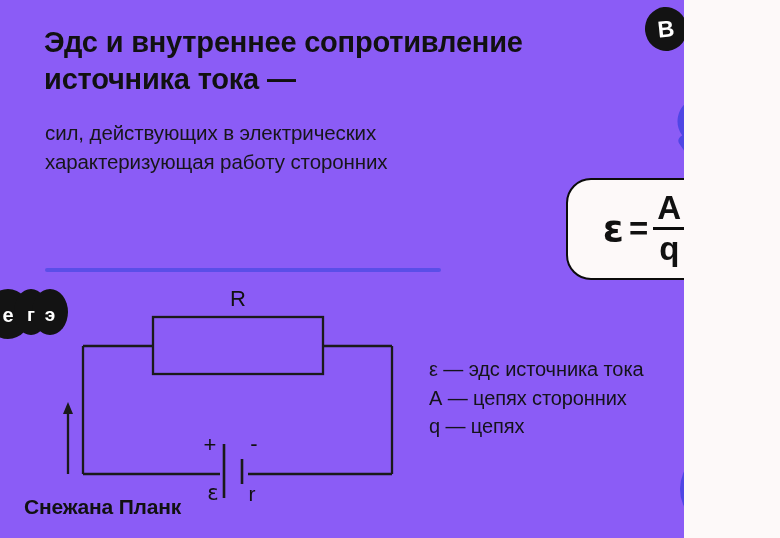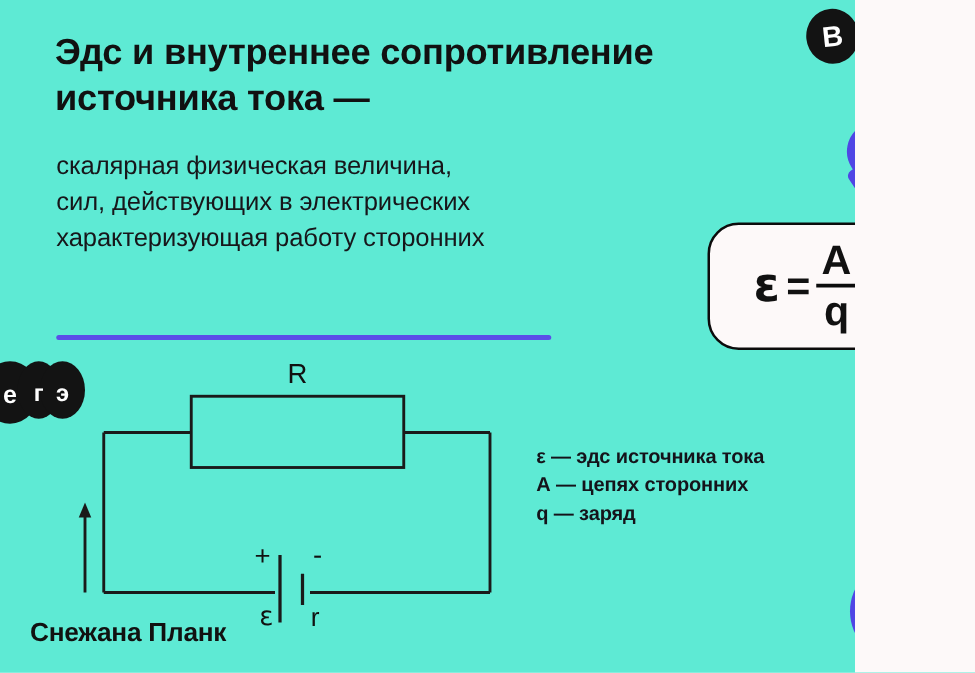--- a/index.html
+++ b/index.html
@@ -11,21 +11,21 @@
     height: 538px;
     background: #fdf9f9;
     font-family: "Liberation Sans", sans-serif;
     color: #111111;
     overflow: hidden;
   }
   #slide {
     position: relative;
     width: 684px;
     height: 538px;
-    background: #5eead4;
+    background: #8b5cf6;
     overflow: hidden;
   }
 
   
   .headline {
     position: absolute;
     left: 44px;
     top: 24px;
     width: 600px;
     font-size: 29px;
@@ -156,25 +156,24 @@
     width: 370px;
     height: 220px;
   }
 
   
   .legend {
     position: absolute;
     left: 429px;
     top: 355px;
     width: 320px;
-    font-size: 16px;
+    font-size: 20px;
     line-height: 1.43;
     letter-spacing: -0.1px;
     color: #14131a;
-    font-weight: bold;
   }
   .legend .ln { display: block; white-space: nowrap; }
 
   
   .author {
     position: absolute;
     left: 24px;
     top: 495px;
     font-size: 21px;
     font-weight: bold;
@@ -192,21 +191,20 @@
   }
 </style>
 </head>
 <body>
 
 <div id="slide">
 
   <div class="headline">Эдс и внутреннее сопротивление источника тока —</div>
 
   <div class="subtitle">
-    <span class="ln">скалярная физическая величина,</span>
     <span class="ln">сил, действующих в электрических</span>
     <span class="ln">характеризующая работу сторонних</span>
   </div>
 
   <div class="divider"></div>
 
   <div class="badge-v">В</div>
 
   <div class="battery-icon">
     <svg width="132" height="126" viewBox="0 0 132 126">
@@ -273,21 +271,21 @@
       <text x="158" y="168" fill="#111111" font-family="Liberation Sans, sans-serif" font-size="22" text-anchor="middle">+</text>
       <text x="202" y="167" fill="#111111" font-family="Liberation Sans, sans-serif" font-size="22" text-anchor="middle">-</text>
       <text x="161" y="216" fill="#111111" font-family="DejaVu Sans, sans-serif" font-size="21" text-anchor="middle">ε</text>
       <text x="200" y="217" fill="#111111" font-family="Liberation Sans, sans-serif" font-size="21" text-anchor="middle">r</text>
     </svg>
   </div>
 
   <div class="legend">
     <span class="ln">ε — эдс источника тока</span>
     <span class="ln">А — цепях сторонних</span>
-    <span class="ln">q — заряд</span>
+    <span class="ln">q — цепях</span>
   </div>
 
   <div class="author">Снежана Планк</div>
 
   <div class="atom-badge">
     <svg width="82" height="82" viewBox="0 0 82 82">
       <circle cx="41" cy="41" r="40" fill="#4f46e5"></circle>
       <g stroke="#0d0d0d" stroke-width="3.4" fill="none">
         <ellipse cx="41" cy="41" rx="10.5" ry="25" transform="rotate(0 41 41)"></ellipse>
         <ellipse cx="41" cy="41" rx="10.5" ry="25" transform="rotate(60 41 41)"></ellipse>

